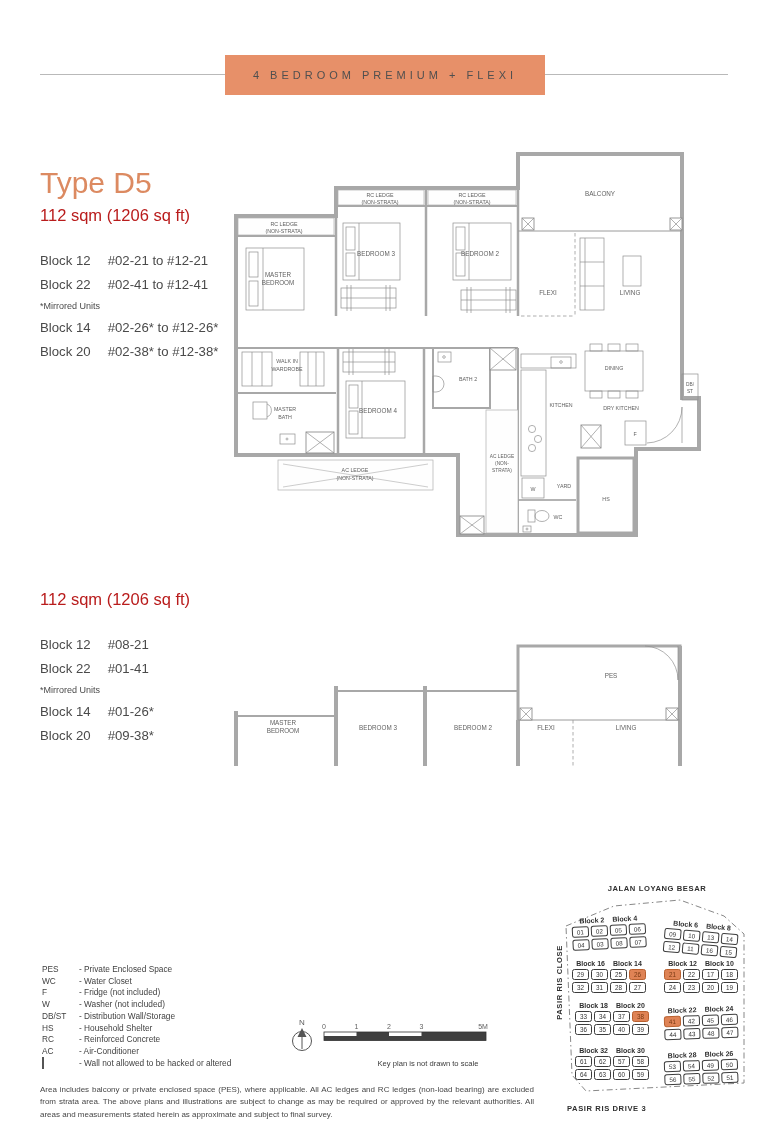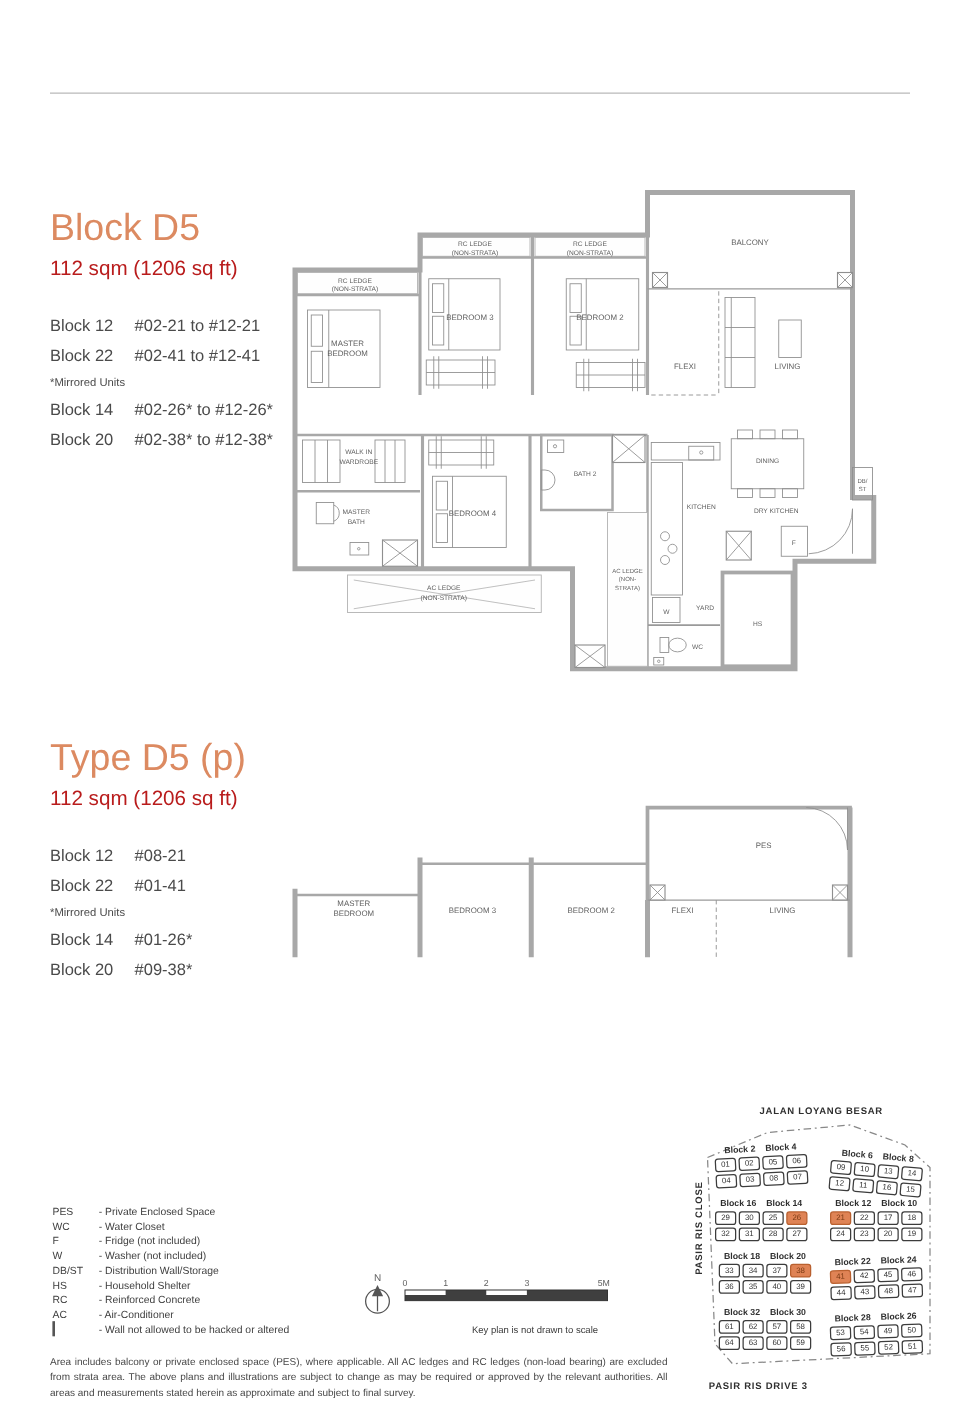--- a/index.html
+++ b/index.html
@@ -54,23 +54,26 @@
   .kp-unit{display:block;width:15px;height:9px;border:1px solid #3c3c3c;border-radius:2.5px;
            font-size:6.3px;line-height:9px;text-align:center;background:#fff;color:#333;}
   .kp-unit.hl{background:#DF8355;border-color:#b9602f;color:#7a3a14;}
 </style>
 </head>
 <body>
 
 <div id="page">
 
   <div id="rule"></div>
+  <div id="banner">
+    <span>4 BEDROOM PREMIUM + FLEXI</span>
+  </div>
 
   <div class="type-info" style="top:166px;">
-    <div class="type-heading">Block D5</div>
+    <div class="type-heading">Type D5</div>
     <div class="type-area">112 sqm (1206 sq ft)</div>
     <div class="block-line">
       <span class="bname">Block 12</span>
       <span>#02-21 to #12-21</span>
     </div>
     <div class="block-line">
       <span class="bname">Block 22</span>
       <span>#02-41 to #12-41</span>
     </div>
     <div class="mirror-note">*Mirrored Units</div>
@@ -295,21 +298,20 @@
     <text class="slabel" x="336" y="340">YARD</text>
     <text class="slabel" x="330" y="371">WC</text>
     <text class="slabel" x="378" y="353">HS</text>
     <text class="slabel" x="305" y="343">W</text>
     <text class="slabel" x="407" y="288">F</text>
     <text class="tlabel" x="462" y="238">DB/</text>
     <text class="tlabel" x="462" y="245">ST</text>
   </svg>
 
   <div class="type-info" style="top:590px;">
-    <div class="type-heading">Type D5 (p)</div>
     <div class="type-area">112 sqm (1206 sq ft)</div>
     <div class="block-line">
       <span class="bname">Block 12</span>
       <span>#08-21</span>
     </div>
     <div class="block-line">
       <span class="bname">Block 22</span>
       <span>#01-41</span>
     </div>
     <div class="mirror-note">*Mirrored Units</div>

